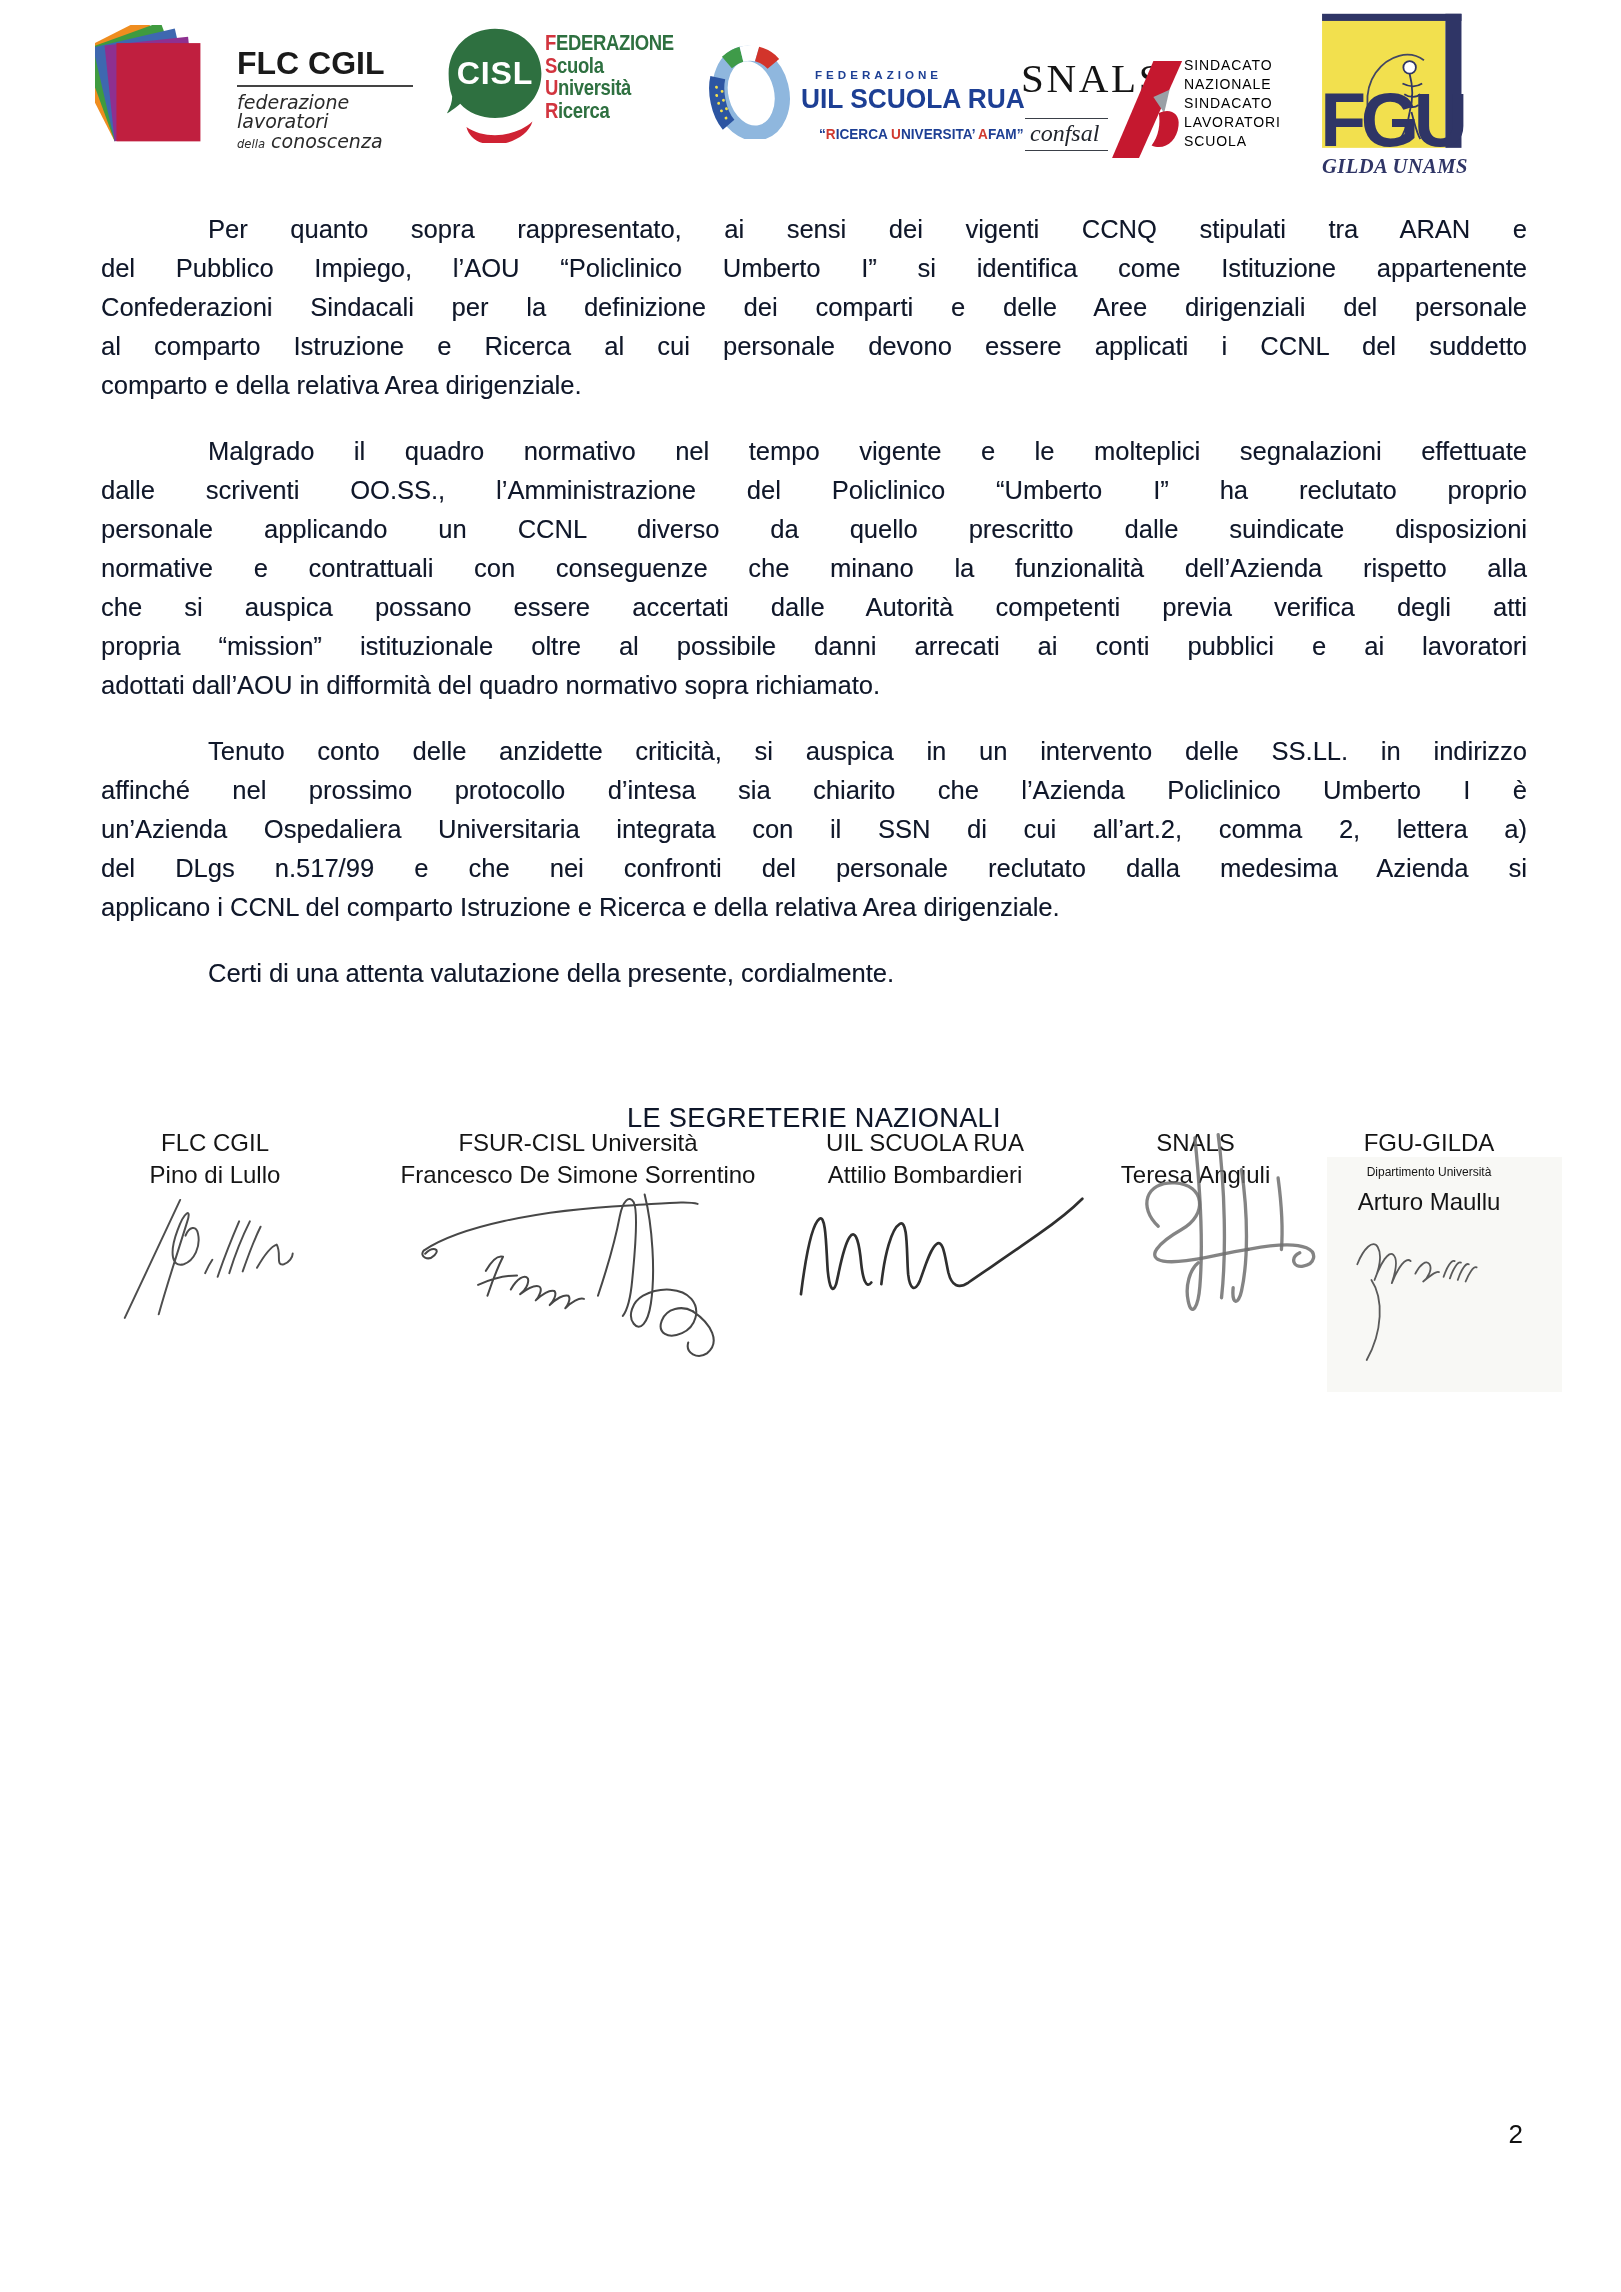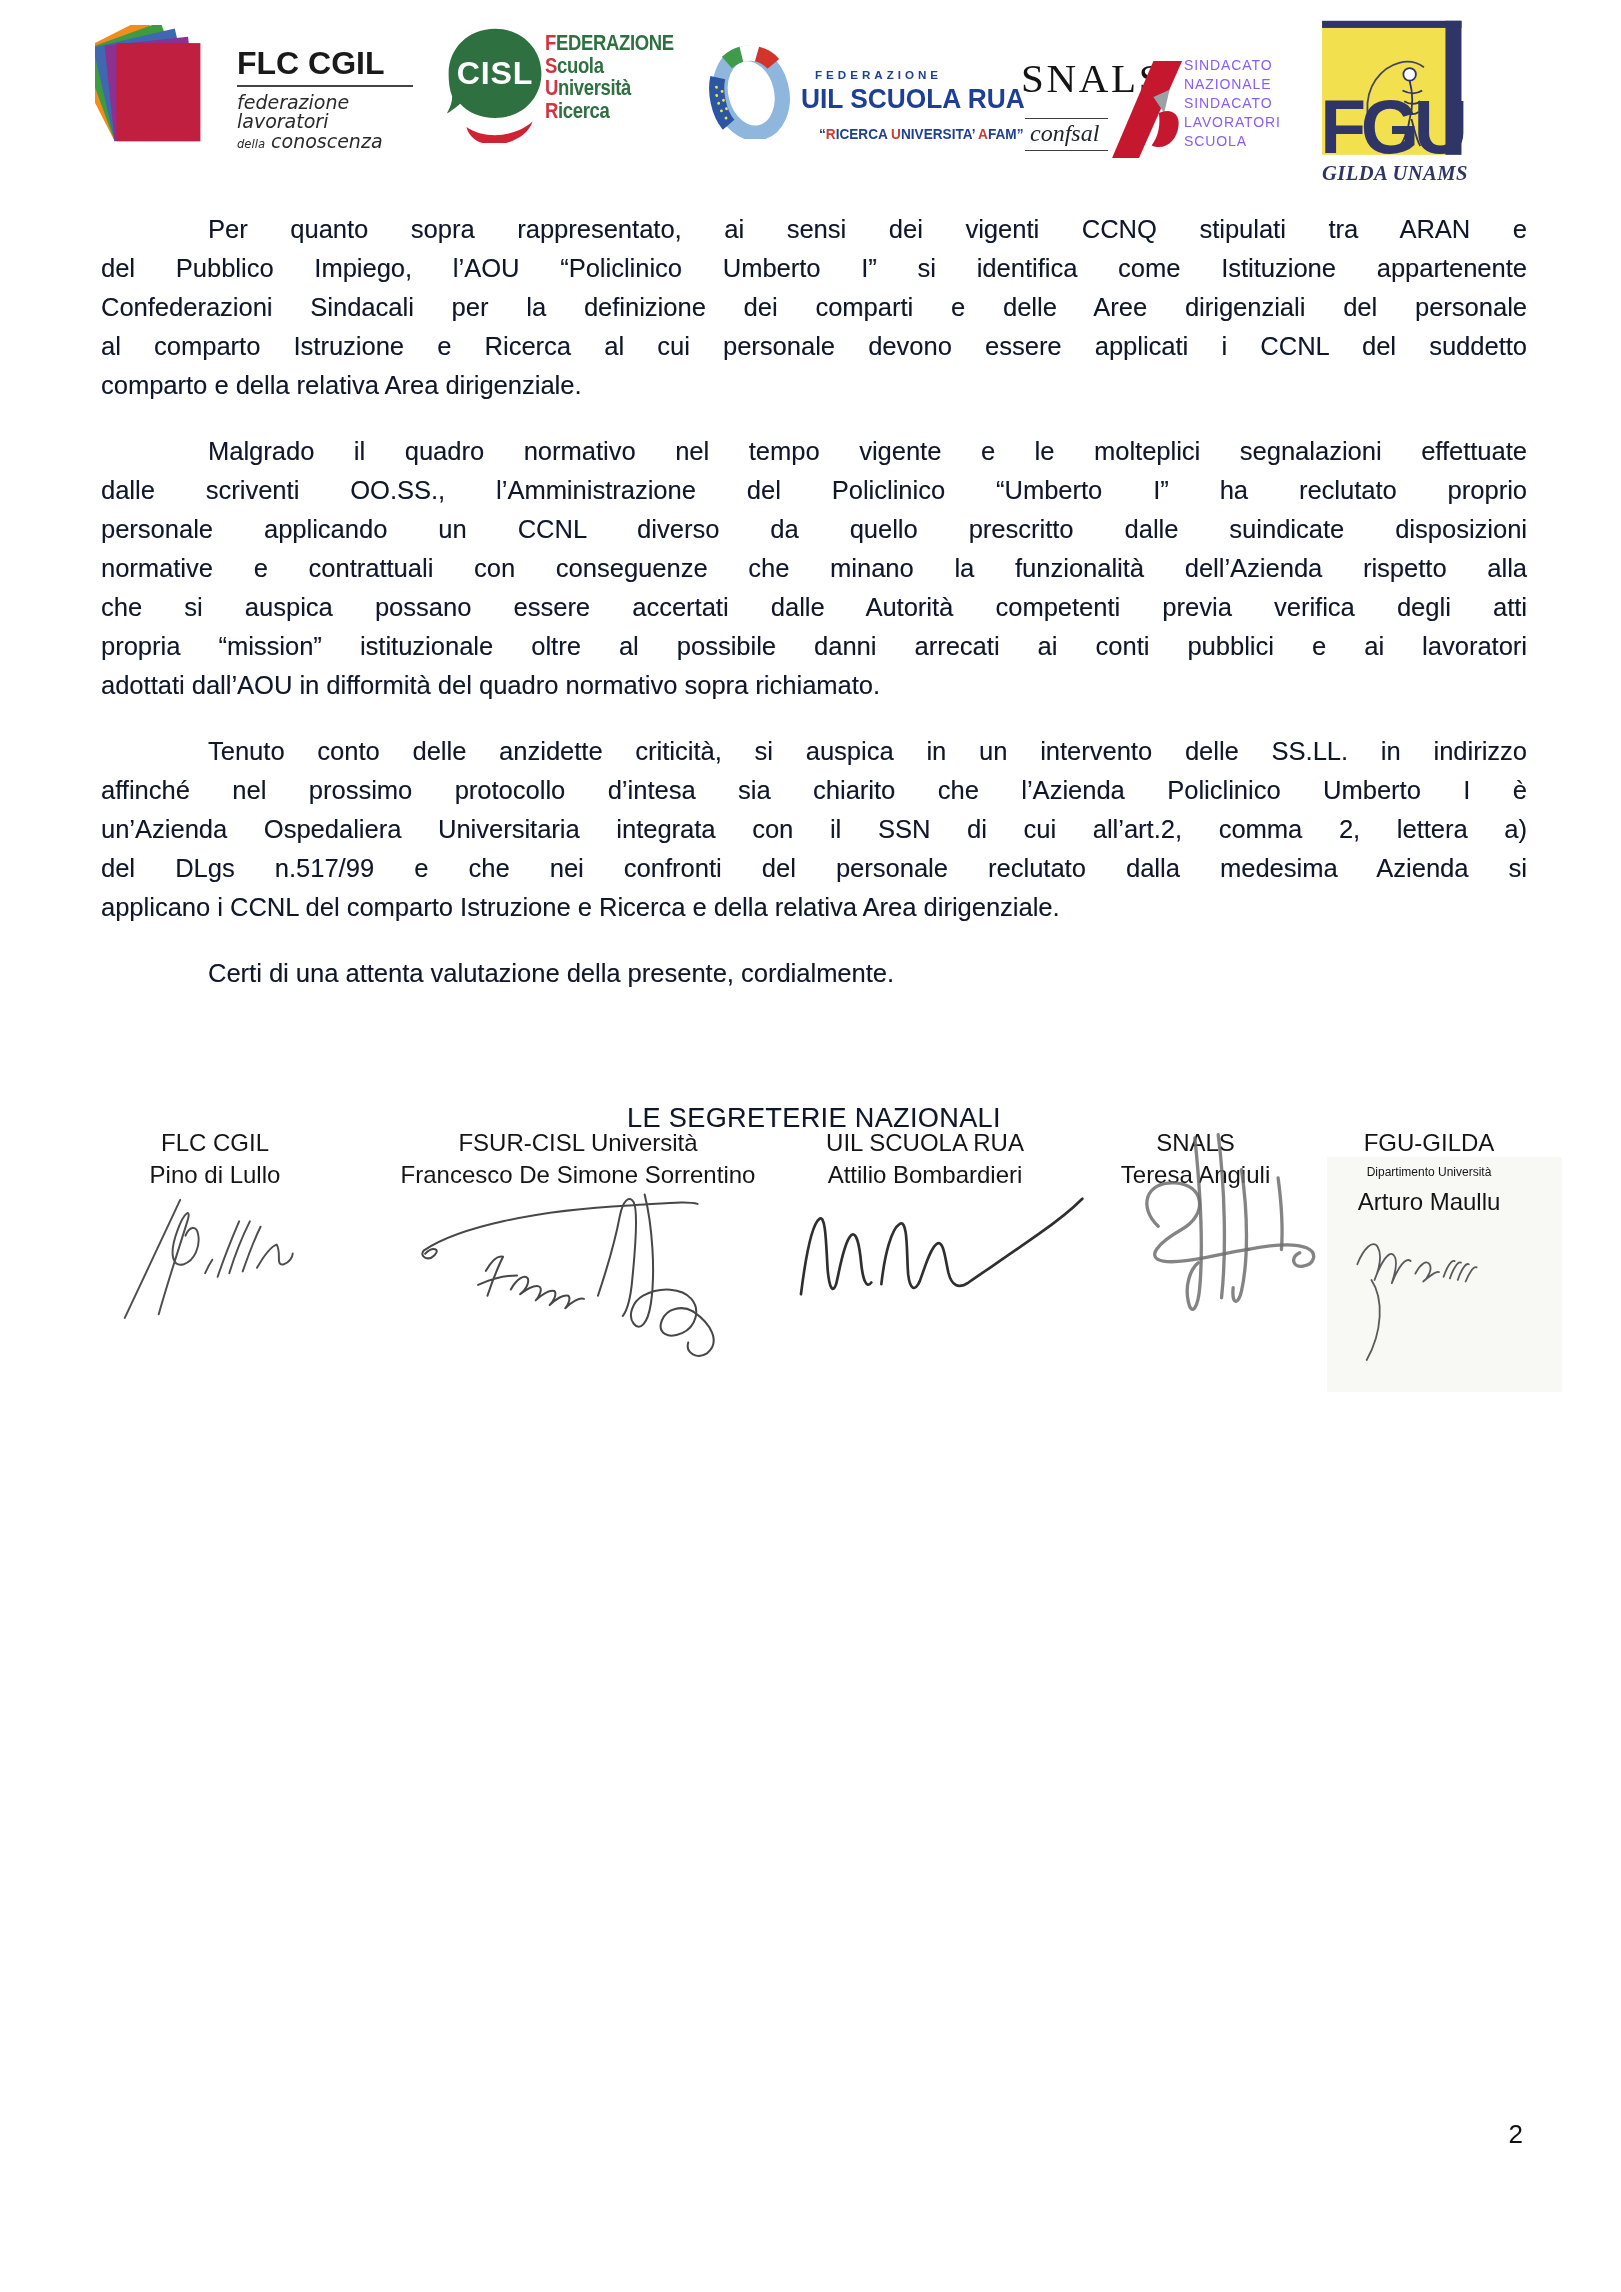--- a/index.html
+++ b/index.html
@@ -34,23 +34,23 @@
   .uil-sub .red{color:#d03a30;}
   
   .logo-snals{left:1021px;top:54px;width:269px;height:107px;}
   .snals-title{position:absolute;left:0;top:0;font-family:"Liberation Serif",serif;
                font-size:41px;letter-spacing:2.7px;color:#141414;}
   .snals-script{position:absolute;left:3.6px;top:64px;font-family:"Liberation Serif",serif;
                 font-style:italic;font-size:24px;color:#20242c;
                 border-top:1.8px solid #3a3f47;border-bottom:1.8px solid #3a3f47;padding:0.9px 9px 2.7px 5.4px;}
   .snals-swoosh{position:absolute;left:91px;top:7.2px;}
   .snals-side{position:absolute;left:163px;top:1.8px;font-size:14px;line-height:19px;
-              color:#8b5cf6;letter-spacing:0.9px;white-space:nowrap;}
-  
-  .logo-fgu{left:1320px;top:19px;width:152px;height:170px;}
+              color:#000000;letter-spacing:0.9px;white-space:nowrap;}
+  
+  .logo-fgu{left:1320px;top:12px;width:152px;height:170px;}
   .fgu-caption{position:absolute;left:-3.6px;top:143px;width:157px;text-align:center;
                font-family:"Liberation Serif",serif;font-style:italic;font-weight:bold;
                font-size:20.6px;color:#2f3566;letter-spacing:0.4px;white-space:nowrap;}
 
   
   .content{position:absolute;left:101px;top:210px;width:1426px;font-size:25.5px;
            line-height:39px;color:#0f172a;text-shadow:0.3px 0.3px 0.4px rgba(0,0,0,0.30);}
   .para{margin:0 0 27px 0;}
   .para.p3{margin-top:7.2px;}
   .line{display:block;text-align:justify;text-align-last:justify;}

